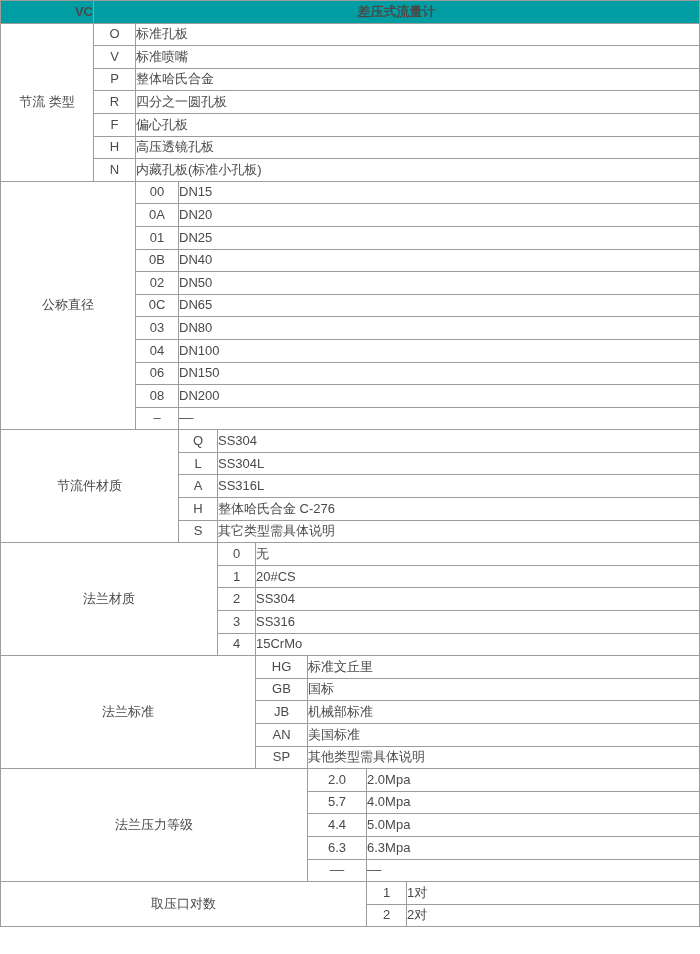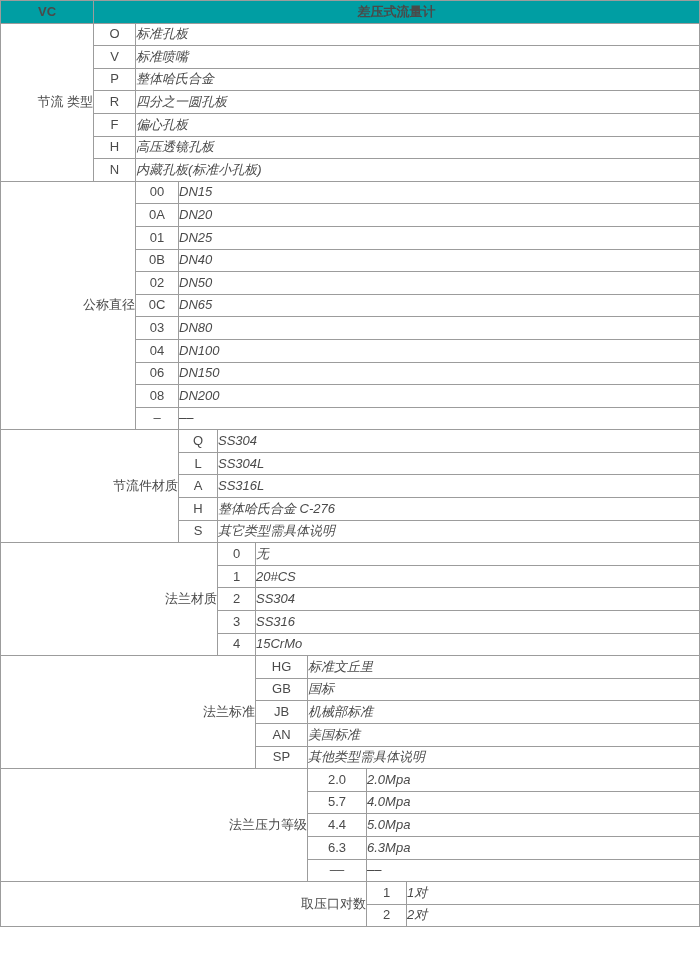--- a/index.html
+++ b/index.html
@@ -34,30 +34,30 @@
     white-space: nowrap;
     vertical-align: middle;
   }
   td.head-code, td.head-title {
     background: var(--header-bg);
     color: var(--header-text);
     font-weight: bold;
     font-size: 14px;
     height: 32px;
   }
-  td.head-code { text-align: center; }
+  td.head-code { text-align: right; }
   td.head-title { text-align: center; padding-left: 40px; }
   td.label-cell {
-    text-align: right;
+    text-align: center;
     padding-left: 28px;
     white-space: pre-line;
     line-height: 1.55;
   }
   td.code-cell { text-align: center; }
-  td.value-cell { text-align: left; padding-left: 12px; font-style: italic; }
+  td.value-cell { text-align: left; padding-left: 12px; }
 </style>
 </head>
 <body>
 
 <div class="spec-wrap">
   <table class="spec">
     <colgroup>
       <col style="width:93px">
       <col style="width:42px">
       <col style="width:43px">

